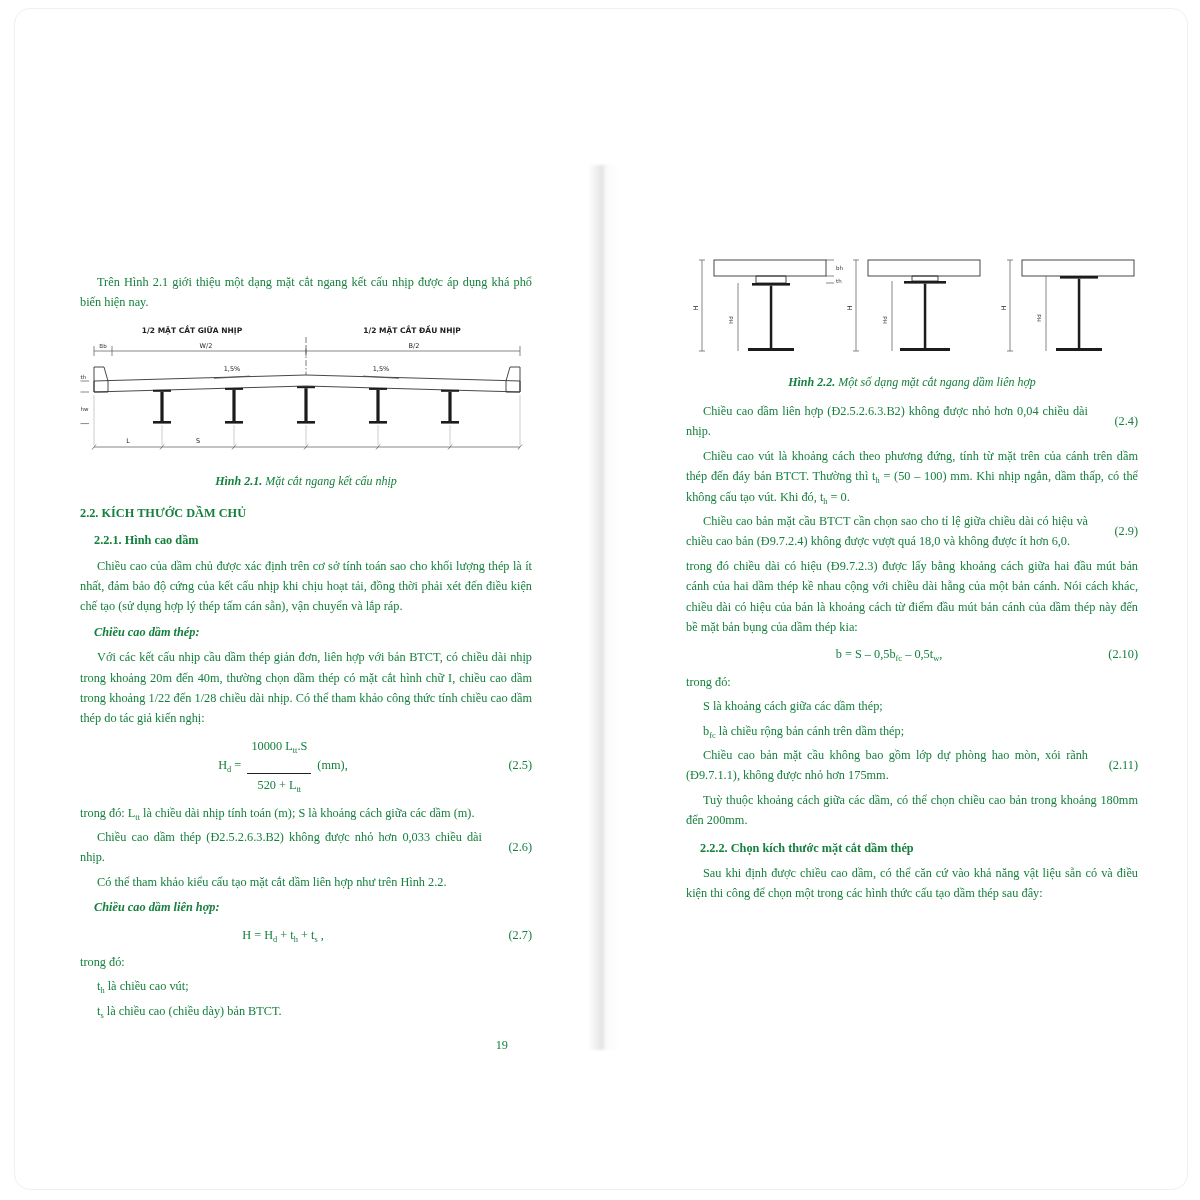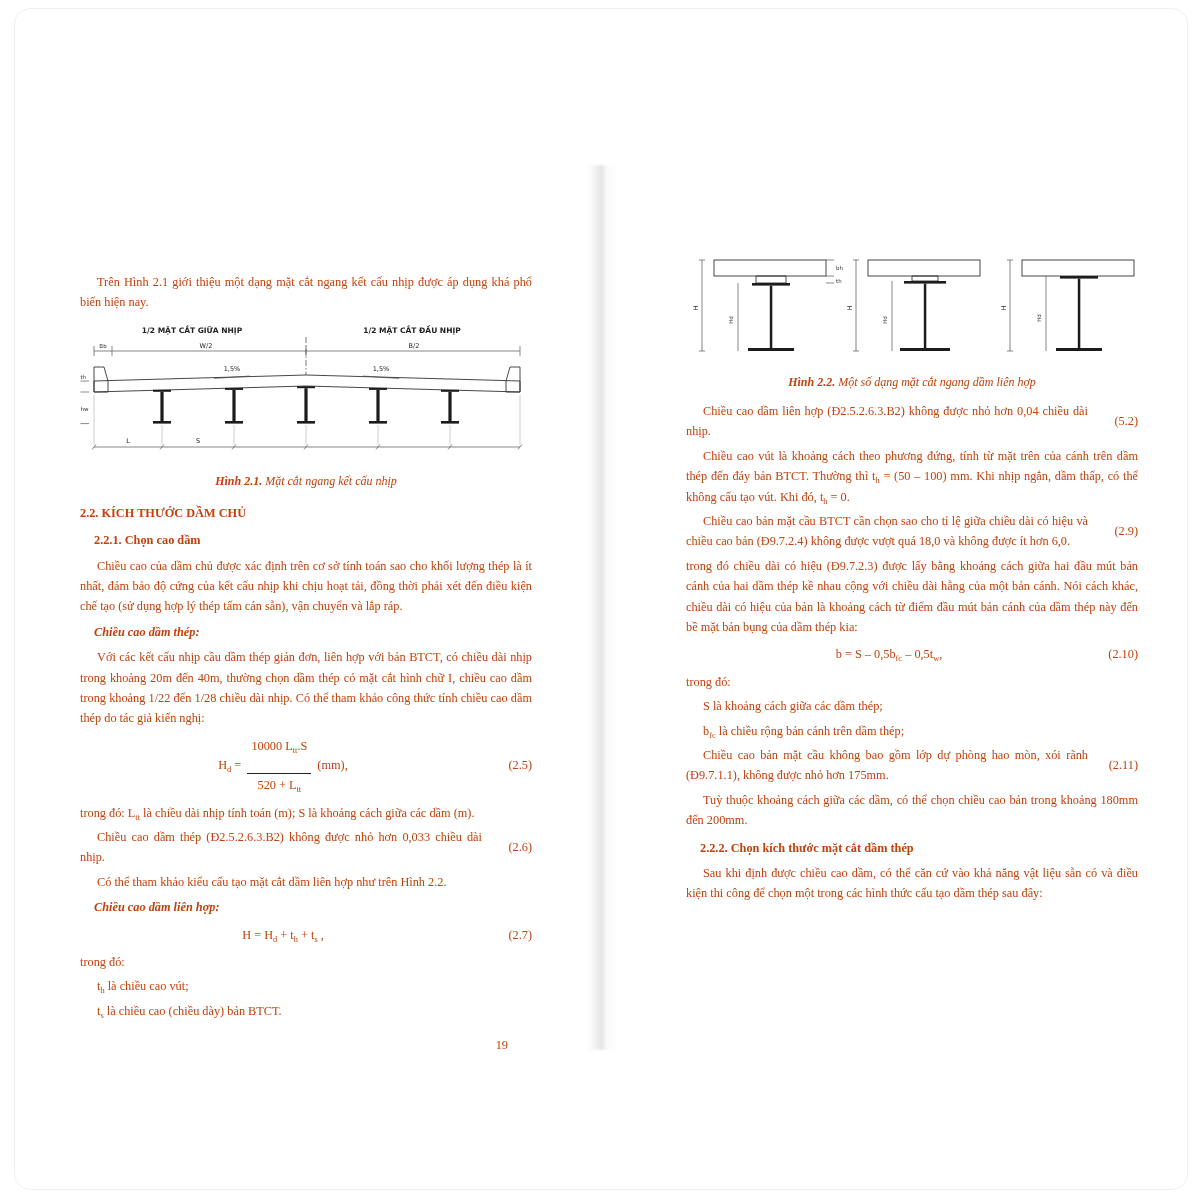--- a/index.html
+++ b/index.html
@@ -12,21 +12,21 @@
     position:absolute;left:14px;top:8px;right:12px;bottom:10px;
     border:1px solid #efefef;border-radius:16px;pointer-events:none;
   }
   .spine{
     position:absolute;left:588px;top:165px;width:30px;height:885px;
     background:linear-gradient(90deg, rgba(0,0,0,0) 0%, rgba(90,90,90,0.16) 48%, rgba(140,140,140,0.05) 60%, rgba(0,0,0,0) 100%);
     filter:blur(1px);
   }
   .page{
     position:absolute;width:452px;font-size:12.3px;line-height:1.66;
-    text-align:justify;color:#c2410c;
+    text-align:justify;color:#15803d;
   }
   .page-left{left:80px;top:272px;}
   .page-right{left:686px;top:248px;}
   .p{margin:0 0 4px;text-indent:17px;}
   .noindent{text-indent:0;}
   .sub-item{margin-left:17px;}
   .h1{font-weight:bold;margin:11px 0 5px;text-indent:0;}
   .h2{font-weight:bold;margin:7px 0 5px;text-indent:14px;text-align:left;}
   .hi{font-weight:bold;font-style:italic;margin:5px 0;text-indent:14px;text-align:left;}
   .eq-row{display:flex;align-items:center;margin:7px 0;}
@@ -154,21 +154,21 @@
         <line x1="368" y1="128.5" x2="372" y2="123.5" class="dim"></line>
         <line x1="438" y1="128.5" x2="442" y2="123.5" class="dim"></line>
         <text x="48" y="122" text-anchor="middle" class="fdim">L</text>
         <text x="118" y="122" text-anchor="middle" class="fdim">S</text>
       </g>
     </svg>
     <p class="caption"><span class="cb">Hình 2.1.</span><span> Mặt cắt ngang kết cấu nhịp</span></p>
   </div>
 
   <p class="p h1">2.2. KÍCH THƯỚC DẦM CHỦ</p>
-  <p class="p h2">2.2.1. Chọn cao dầm</p>
+  <p class="p h2">2.2.1. Hình cao dầm</p>
   <p class="p">Chiều cao của dầm chủ được xác định trên cơ sở tính toán sao cho khối lượng thép là ít nhất, đảm bảo độ cứng của kết cấu nhịp khi chịu hoạt tải, đồng thời phải xét đến điều kiện chế tạo (sử dụng hợp lý thép tấm cán sẵn), vận chuyển và lắp ráp.</p>
   <p class="p hi">Chiều cao dầm thép:</p>
   <p class="p">Với các kết cấu nhịp cầu dầm thép giản đơn, liên hợp với bản BTCT, có chiều dài nhịp trong khoảng 20m đến 40m, thường chọn dầm thép có mặt cắt hình chữ I, chiều cao dầm trong khoảng 1/22 đến 1/28 chiều dài nhịp. Có thể tham khảo công thức tính chiều cao dầm thép do tác giả kiến nghị:</p>
 
   <div class="eq-row">
     <span class="eq-center">
       <span><span>H</span><sub>d</sub><span> = </span></span><span class="frac"><span class="num"><span>10000 L</span><sub>tt</sub><span>.S</span></span><span class="den"><span>520 + L</span><sub>tt</sub></span></span><span><span>  (mm),</span></span>
     </span>
     <span class="eq-tag">(2.5)</span>
   </div>
@@ -250,21 +250,21 @@
         <text x="-12" y="58" text-anchor="middle" class="fdim" transform="rotate(-90 -12 58)">H</text>
         <line x1="28" y1="26" x2="28" y2="101" class="dim"></line>
         <text x="23" y="68" text-anchor="middle" class="fdim-s" transform="rotate(-90 23 68)">Hd</text>
       </g>
     </svg>
     <p class="caption"><span class="cb">Hình 2.2.</span><span> Một số dạng mặt cắt ngang dầm liên hợp</span></p>
   </div>
 
   <div class="para-row" style="margin-top:8px;">
     <p class="p">Chiều cao dầm liên hợp (Đ2.5.2.6.3.B2) không được nhỏ hơn 0,04 chiều dài nhịp.</p>
-    <span class="eq-tag">(5.2)</span>
+    <span class="eq-tag">(2.4)</span>
   </div>
 
   <p class="p"><span>Chiều cao vút là khoảng cách theo phương đứng, tính từ mặt trên của cánh trên dầm thép đến đáy bản BTCT. Thường thì t</span><sub>h</sub><span> = (50 – 100) mm. Khi nhịp ngắn, dầm thấp, có thể không cấu tạo vút. Khi đó, t</span><sub>h</sub><span> = 0.</span></p>
 
   <div class="para-row">
     <p class="p">Chiều cao bản mặt cầu BTCT cần chọn sao cho tỉ lệ giữa chiều dài có hiệu và chiều cao bản (Đ9.7.2.4) không được vượt quá 18,0 và không được ít hơn 6,0.</p>
     <span class="eq-tag">(2.9)</span>
   </div>
 
   <p class="p noindent">trong đó chiều dài có hiệu (Đ9.7.2.3) được lấy bằng khoảng cách giữa hai đầu mút bản cánh của hai dầm thép kề nhau cộng với chiều dài hẫng của một bản cánh. Nói cách khác, chiều dài có hiệu của bản là khoảng cách từ điểm đầu mút bản cánh của dầm thép này đến bề mặt bản bụng của dầm thép kia:</p>

